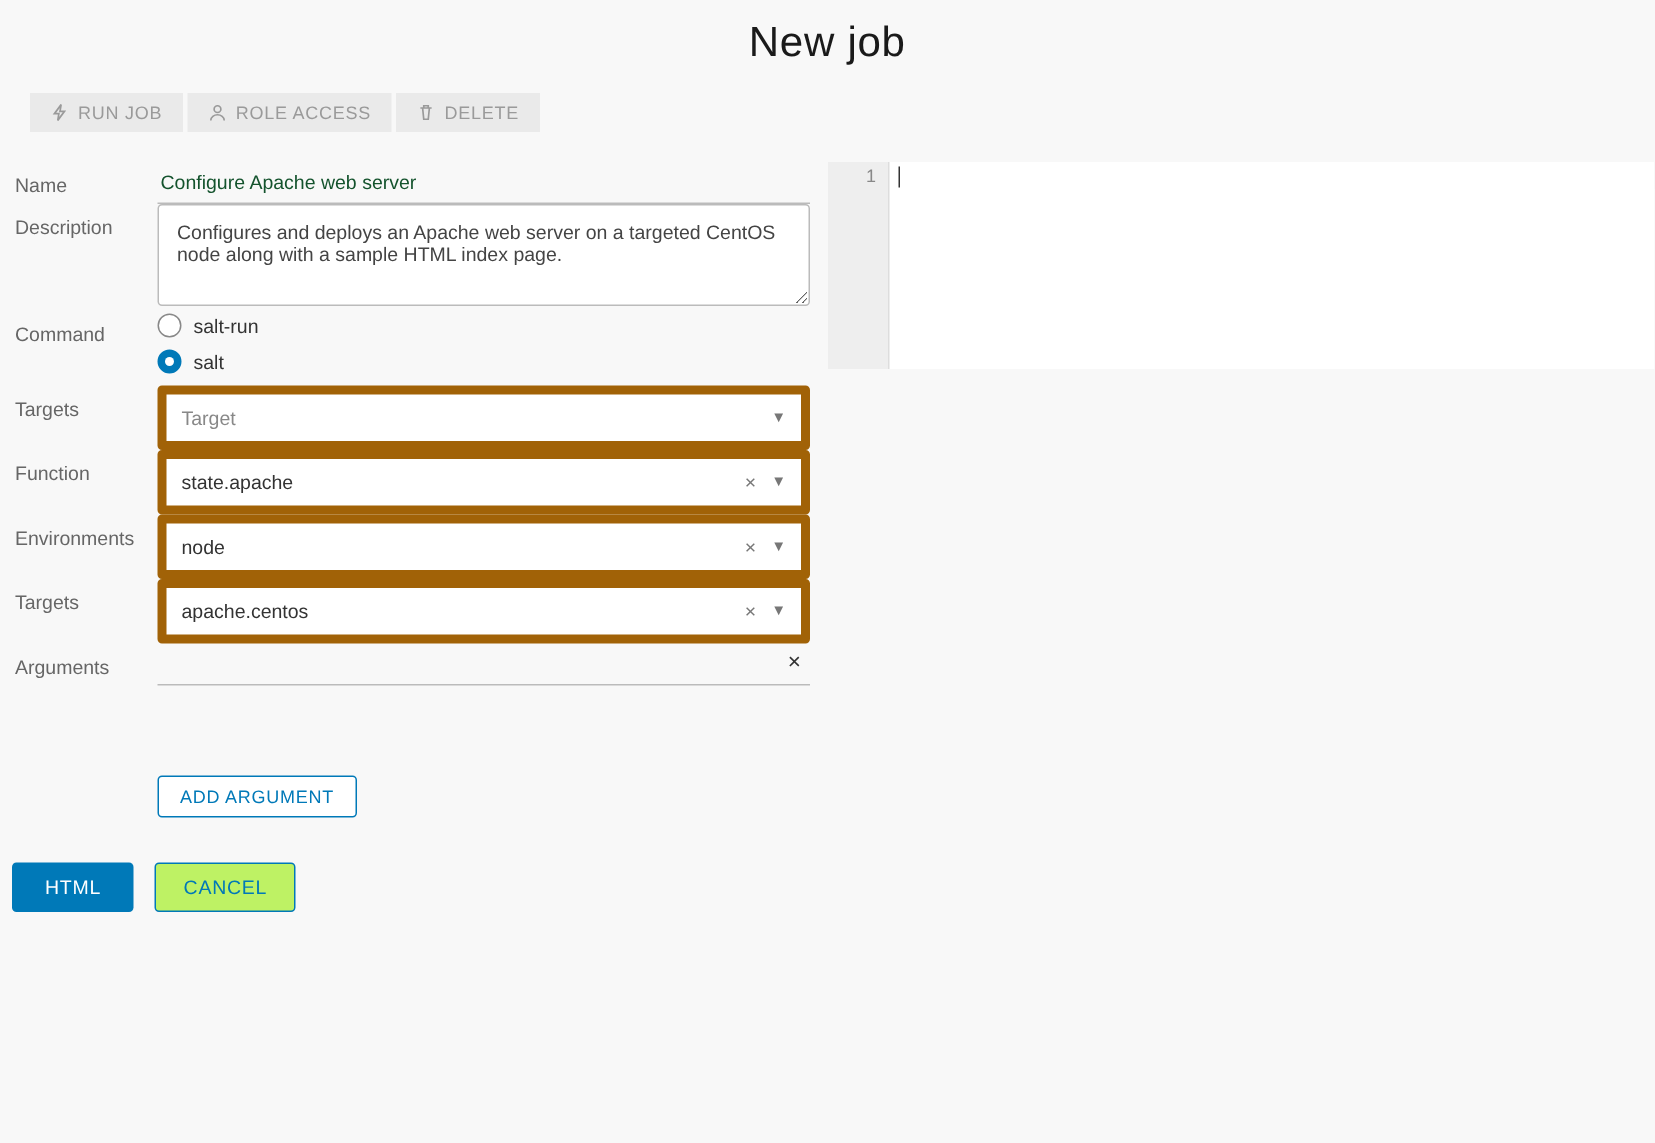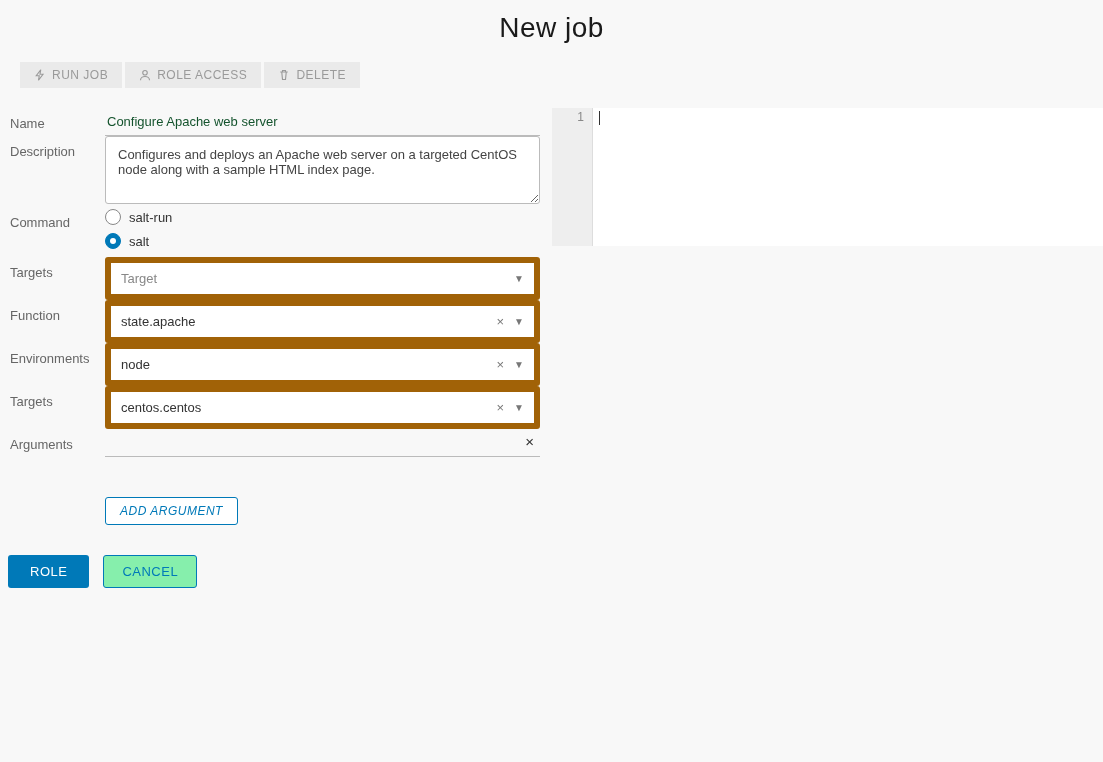--- a/index.html
+++ b/index.html
@@ -166,49 +166,48 @@
   .arg-row {
     display: flex;
     align-items: center;
     border-bottom: 1px solid #bbb;
     padding: 4px 2px 6px;
   }
   .arg-input { flex: 1; border: none; outline: none; background: transparent; font-size: 13px; }
   .arg-x { color: #333; cursor: pointer; font-size: 15px; padding: 0 4px; }
 
   .add-arg-btn {
-    margin-top: 40px;
+    margin-top: 60px;
     border: 1px solid #0079b8;
     color: #0079b8;
     background: #fff;
     padding: 6px 14px;
     font-size: 12px;
     letter-spacing: 0.5px;
     border-radius: 3px;
     cursor: pointer;
-    font-style: italic;
   }
 
   .footer-actions {
     display: flex;
     gap: 14px;
     padding: 30px 8px 0;
   }
   .btn-primary {
     background: #0079b8;
     color: #fff;
     border: none;
     padding: 8px 22px;
     font-size: 13px;
     letter-spacing: 0.5px;
     border-radius: 3px;
     cursor: pointer;
   }
   .btn-secondary {
-    background: #86efac;
+    background: #bef264;
     color: #0079b8;
     border: 1px solid #0079b8;
     padding: 8px 18px;
     font-size: 13px;
     letter-spacing: 0.5px;
     border-radius: 3px;
     cursor: pointer;
   }
 </style>
 </head>
@@ -304,21 +303,21 @@
             <span class="caret">▼</span>
           </span>
         </div>
       </div>
     </div>
 
     <div class="form-row">
       <div class="form-label">Targets</div>
       <div class="form-control">
         <div class="select-box">
-          <span class="sel-text">centos.centos</span>
+          <span class="sel-text">apache.centos</span>
           <span class="sel-right">
             <span class="clear-x">×</span>
             <span class="caret">▼</span>
           </span>
         </div>
       </div>
     </div>
 
     <div class="form-row" style="margin-bottom:0">
       <div class="form-label">Arguments</div>
@@ -341,15 +340,15 @@
       </div>
     </div>
     <div class="editor-body">
       <div class="editor-gutter-body"></div>
       <div class="editor-surface"></div>
     </div>
   </div>
 </div>
 
 <div class="footer-actions">
-  <button class="btn-primary">ROLE</button>
+  <button class="btn-primary">HTML</button>
   <button class="btn-secondary">CANCEL</button>
 </div>
 
 </body></html>

